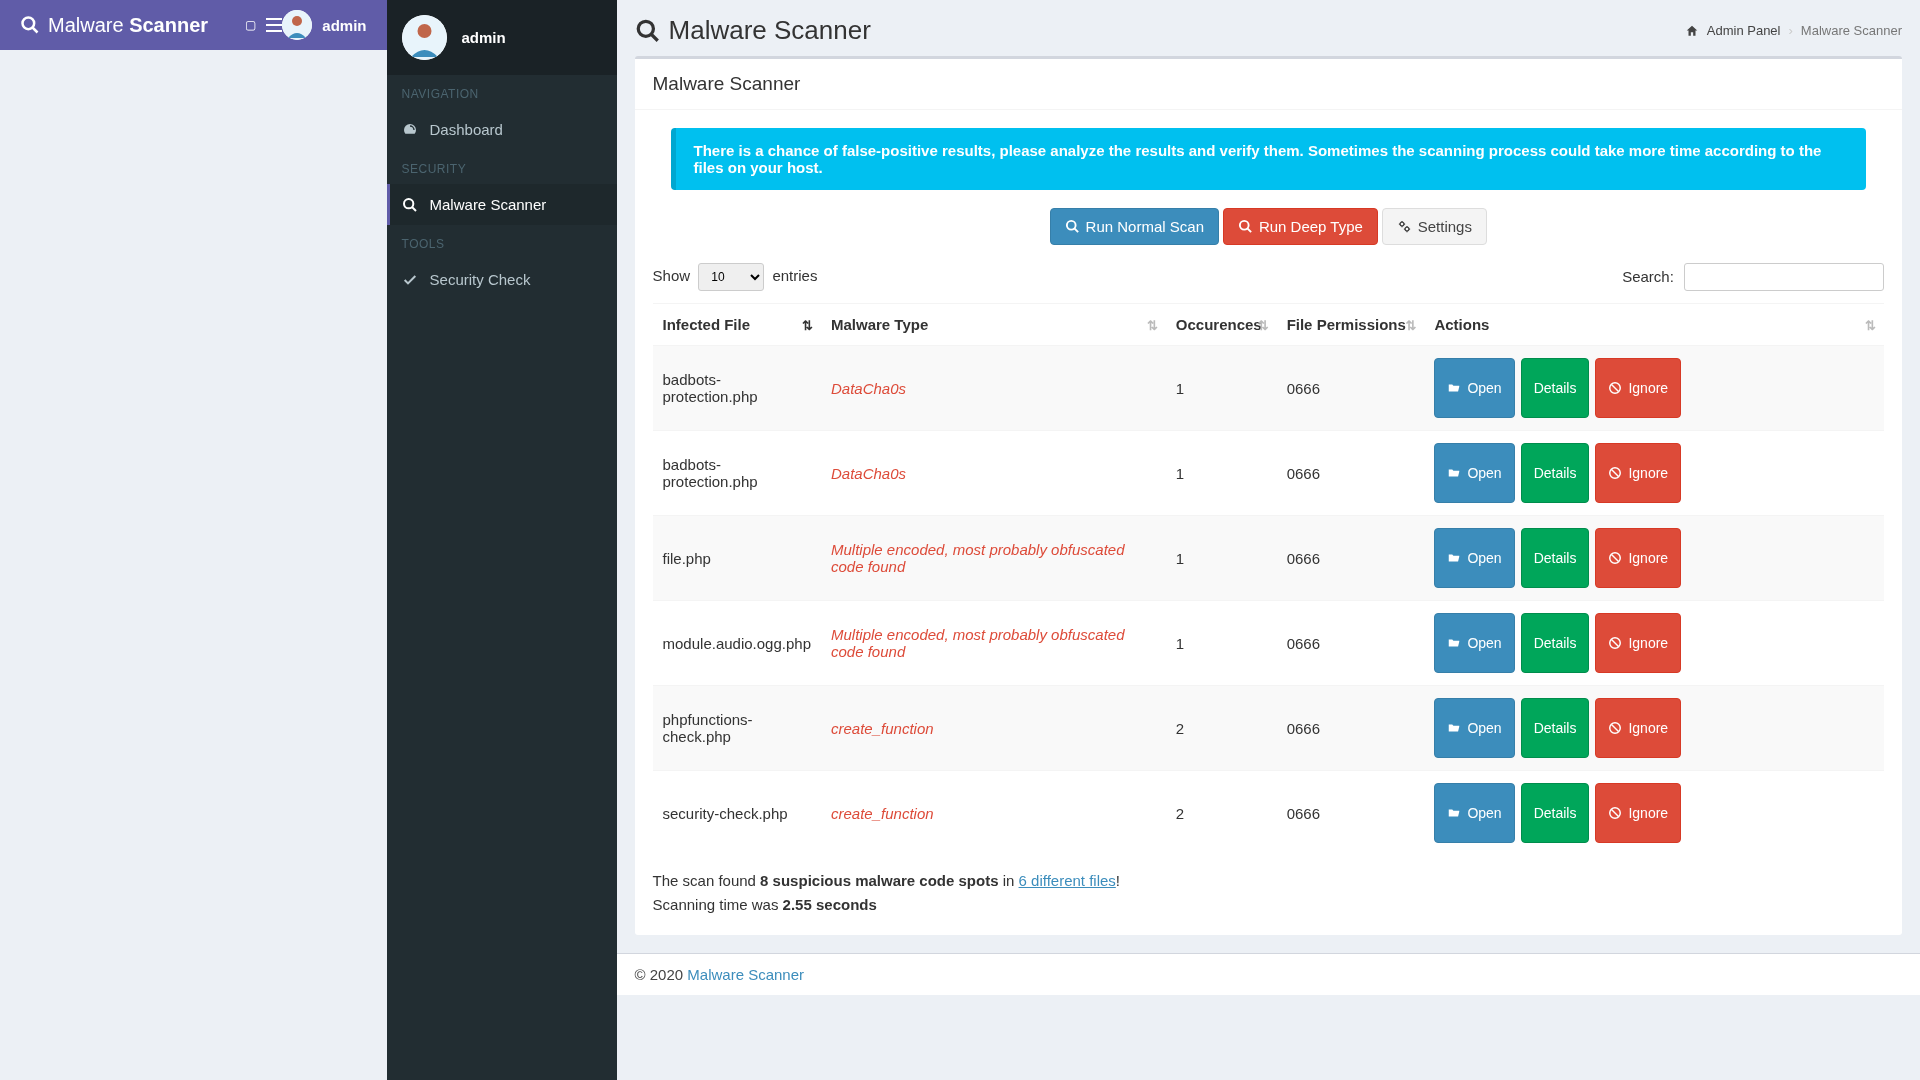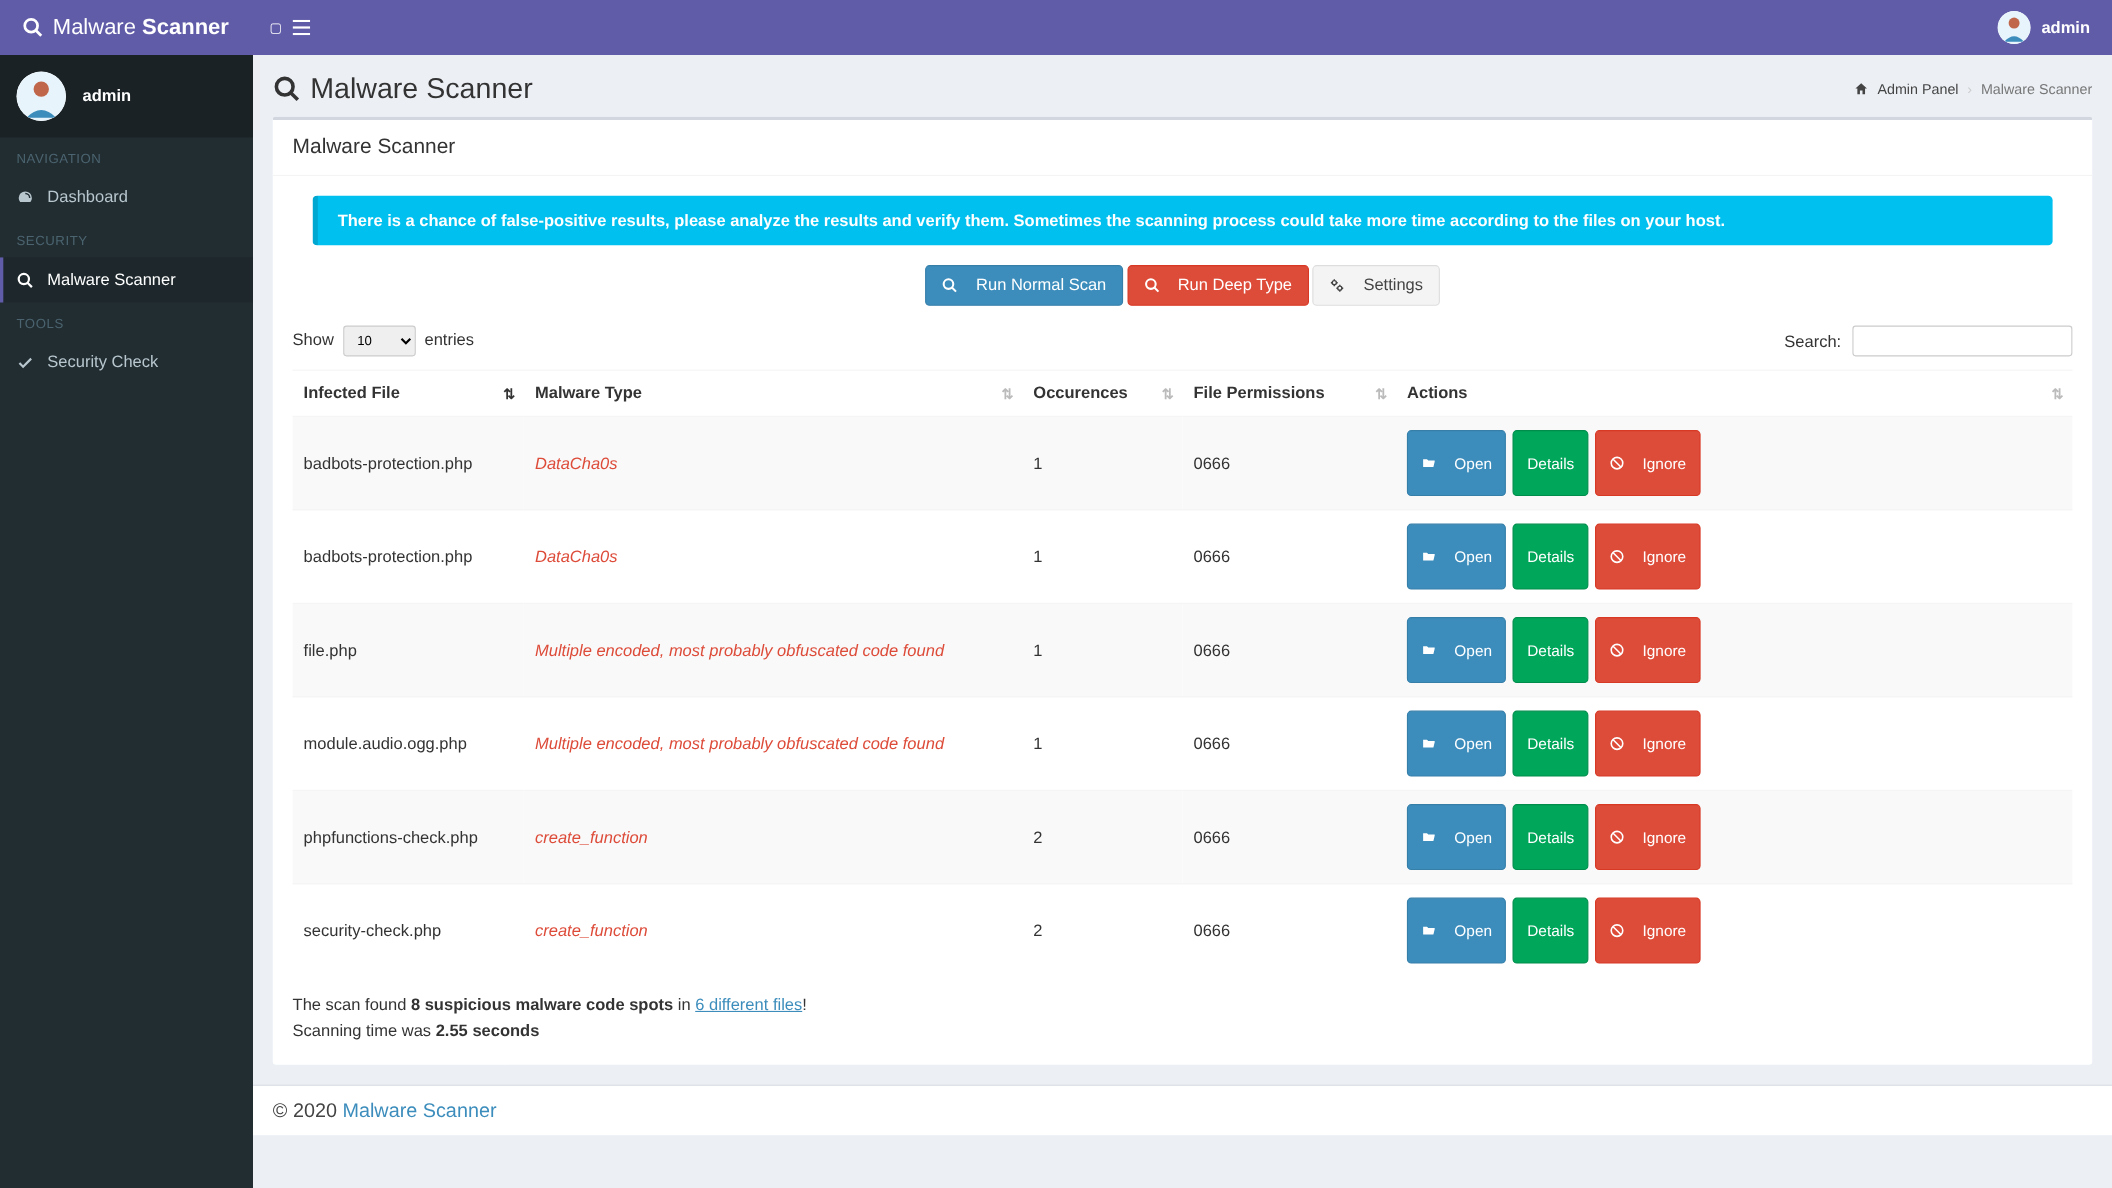--- a/index.html
+++ b/index.html
@@ -1,17 +1,17 @@
 <!DOCTYPE html>
 <html><head>
 <meta charset="utf-8">
 <style>
 * { box-sizing: border-box; margin: 0; padding: 0; }
 body { font-family: "Helvetica Neue", Helvetica, Arial, sans-serif; font-size: 14px; color: #333; background: #ecf0f5; overflow: hidden; }
-.wrapper { width: 1920px; height: 1080px; display: flex; flex-direction: column; }
+.wrapper { width: 1920px; height: 1080px; display: flex; flex-direction: row; }
 .topbar { height: 50px; background: #605CA8; color: #fff; display: flex; align-items: center; }
 .logo { width: 230px; height: 50px; display: flex; align-items: center; padding-left: 20px; font-size: 20px; }
 .logo svg { margin-right: 8px; }
 .logo-text-light { font-weight: 300; }
 .logo-text-bold { font-weight: 700; }
 .topbar-left { display: flex; align-items: center; padding-left: 15px; gap: 10px; }
 .hamburger { cursor: pointer; }
 .topbar-right { margin-left: auto; display: flex; align-items: center; padding-right: 20px; gap: 10px; }
 .avatar-sm { width: 30px; height: 30px; border-radius: 50%; background: #fff; display: flex; align-items: center; justify-content: center; overflow: hidden; }
 .topbar-user { font-weight: 600; font-size: 15px; }
@@ -31,21 +31,21 @@
 .breadcrumb a { color: #444; text-decoration: none; }
 .breadcrumb .sep { color: #ccc; }
 .breadcrumb .active { color: #777; }
 .content-body { padding: 0 18px 18px; }
 .box { background: #fff; border-radius: 3px; border-top: 3px solid #d2d6de; padding: 0; }
 .box-header { padding: 14px 18px; border-bottom: 1px solid #f4f4f4; }
 .box-title { font-size: 19px; font-weight: 500; }
 .box-body { padding: 18px; }
 .alert { background: #00c0ef; border-left: 5px solid #00a7d0; color: #fff; padding: 14px 18px; border-radius: 4px; font-weight: 600; font-size: 15px; margin: 0 18px 18px; }
 .btn-row { text-align: center; margin-bottom: 18px; }
-.btn { display: inline-flex; align-items: center; gap: 16px; padding: 9px 14px; border-radius: 4px; border: 1px solid transparent; font-size: 15px; cursor: pointer; font-weight: 500; }
+.btn { display: inline-flex; align-items: center; gap: 6px; padding: 9px 14px; border-radius: 4px; border: 1px solid transparent; font-size: 15px; cursor: pointer; font-weight: 500; }
 .btn-primary { background: #3c8dbc; color: #fff; border-color: #367fa9; }
 .btn-danger { background: #dd4b39; color: #fff; border-color: #d73925; }
 .btn-default { background: #f4f4f4; color: #444; border: 1px solid #ddd; }
 .btn-success { background: #00a65a; color: #fff; border-color: #008d4c; }
 .dt-controls { display: flex; align-items: center; justify-content: space-between; margin-bottom: 12px; font-size: 15px; }
 .dt-length select { padding: 5px 22px 5px 8px; border: 1px solid #ccc; border-radius: 3px; font-size: 12px; margin: 0 4px; }
 .dt-search input { border: 1px solid #ccc; border-radius: 3px; padding: 5px 8px; width: 200px; margin-left: 6px; font-size: 14px; }
 table.dt { width: 100%; border-collapse: collapse; font-size: 15px; }
 table.dt th { text-align: left; padding: 12px 10px; border-top: 1px solid #f4f4f4; border-bottom: 1px solid #f4f4f4; font-weight: 700; position: relative; }
 table.dt th .sort { position: absolute; right: 8px; top: 50%; transform: translateY(-50%); color: #bbb; font-size: 13px; }
@@ -55,21 +55,21 @@
 .malware-type { color: #dd4b39; font-style: italic; }
 .row-actions { display: flex; gap: 6px; }
 .row-actions .btn { padding: 21px 12px; font-size: 14px; }
 .dt-info-row { display: flex; justify-content: space-between; align-items: center; margin-top: 14px; font-size: 15px; }
 .pagination { display: flex; border: 1px solid #ddd; border-radius: 4px; overflow: hidden; }
 .page-btn { width: 36px; height: 36px; display: flex; align-items: center; justify-content: center; background: #fff; border-left: 1px solid #ddd; cursor: pointer; color: #333; }
 .page-btn:first-child { border-left: none; }
 .page-btn.active { background: #337ab7; color: #fff; border-color: #337ab7; }
 .scan-summary { margin-top: 14px; font-size: 15px; line-height: 1.6; }
 .scan-summary a { color: #3c8dbc; text-decoration: underline; }
-.footer { background: #fff; border-top: 1px solid #d2d6de; padding: 12px 18px; font-size: 18px; color: #444; }
+.footer { background: #fff; border-top: 1px solid #d2d6de; padding: 12px 18px; font-size: 15px; color: #444; }
 .footer a { color: #3c8dbc; text-decoration: none; }
 svg { display: block; }
 </style>
 </head>
 <body>
 
 <div class="wrapper">
   <div class="topbar">
     <div class="logo">
       <svg width="20" height="20" viewBox="0 0 24 24" fill="none" stroke="#fff" stroke-width="3">

